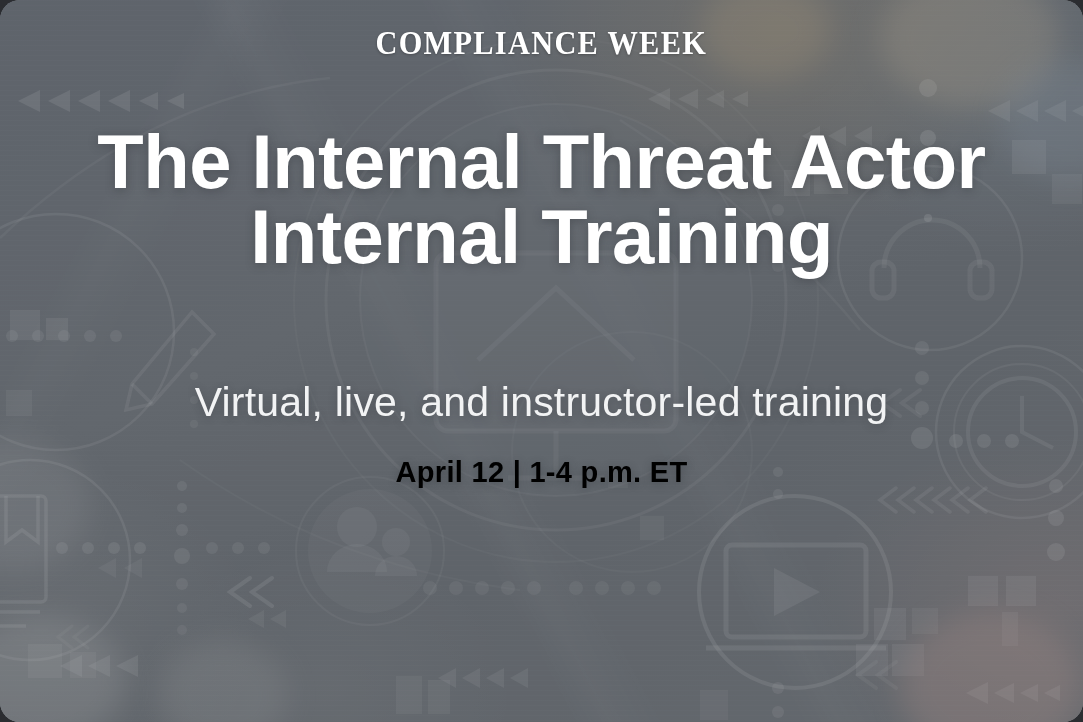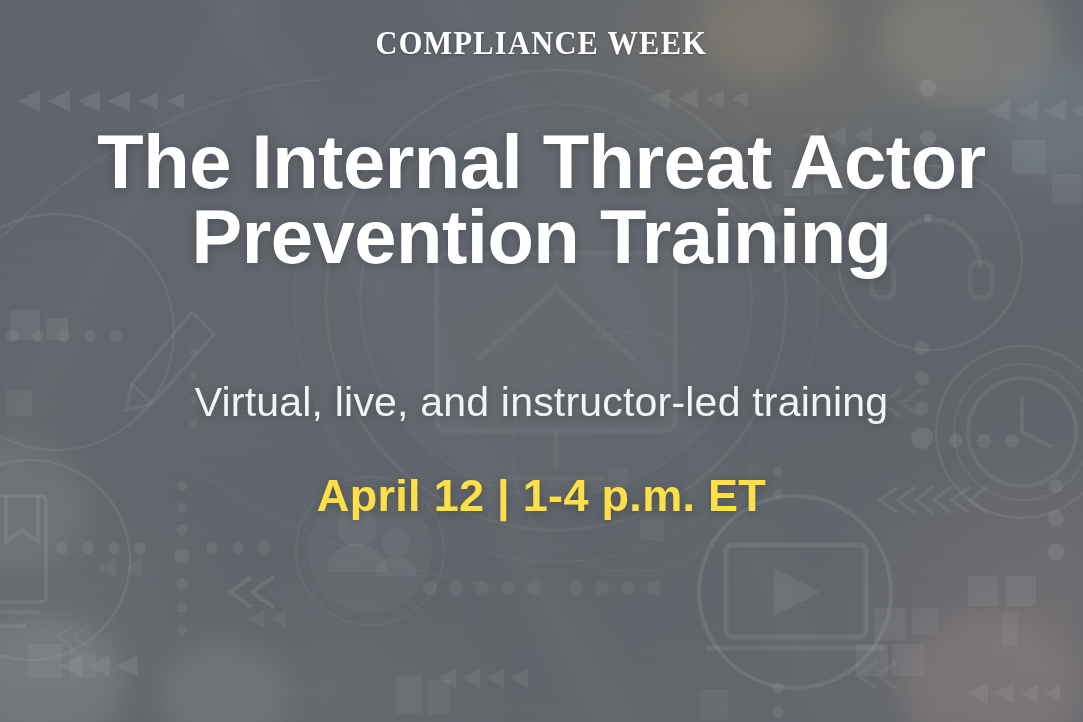--- a/index.html
+++ b/index.html
@@ -10,20 +10,21 @@
   }
   * { box-sizing: border-box; }
 
   .banner {
     position: relative;
     width: 1083px;
     height: 722px;
     overflow: hidden;
     font-family: "Liberation Sans", sans-serif;
     background: #6d7278;
+    border-radius: 20px;
   }
 
   
   .bg-base {
     position: absolute;
     inset: 0;
     background:
       radial-gradient(ellipse 420px 300px at 72% 4%,  rgba(196,168,120,0.30) 0%, rgba(196,168,120,0.0) 68%),
       radial-gradient(ellipse 300px 220px at 94% 14%, rgba(150,170,185,0.22) 0%, rgba(150,170,185,0) 70%),
       radial-gradient(ellipse 330px 240px at 97% 84%, rgba(205,160,150,0.26) 0%, rgba(205,160,150,0) 72%),
@@ -120,25 +121,25 @@
     color: #f2f3f4;
     font-family: "Liberation Sans", sans-serif;
     font-weight: 400;
     font-size: 41px;
     letter-spacing: 0.2px;
     line-height: 1;
     text-shadow: 0 2px 8px rgba(40,44,50,0.32);
   }
 
   .dateline {
-    margin-top: 50px;
-    color: #fde047;
+    margin-top: 35px;
+    color: #000000;
     font-family: "Liberation Sans", sans-serif;
     font-weight: 700;
-    font-size: 45px;
+    font-size: 29px;
     letter-spacing: 0.3px;
     line-height: 1;
     text-shadow: 0 2px 9px rgba(40,44,50,0.38);
   }
 </style>
 </head>
 <body>
 
 <div class="banner">
 
@@ -404,21 +405,21 @@
   <div class="bokeh" style="left:1000px; top:60px; width:140px; height:120px; background:rgba(176,198,212,0.22);"></div>
 
   <div class="bg-veil"></div>
 
   <div class="content">
 
     <div class="logo">COMPLIANCE WEEK</div>
 
     <h1 class="headline">
       <span class="headline-line">The Internal Threat Actor</span>
-      <span class="headline-line">Prevention Training</span>
+      <span class="headline-line">Internal Training</span>
     </h1>
 
     <div class="subtitle">Virtual, live, and instructor-led training</div>
 
     <div class="dateline">April 12 | 1-4 p.m. ET</div>
 
   </div>
 
 </div>
 

